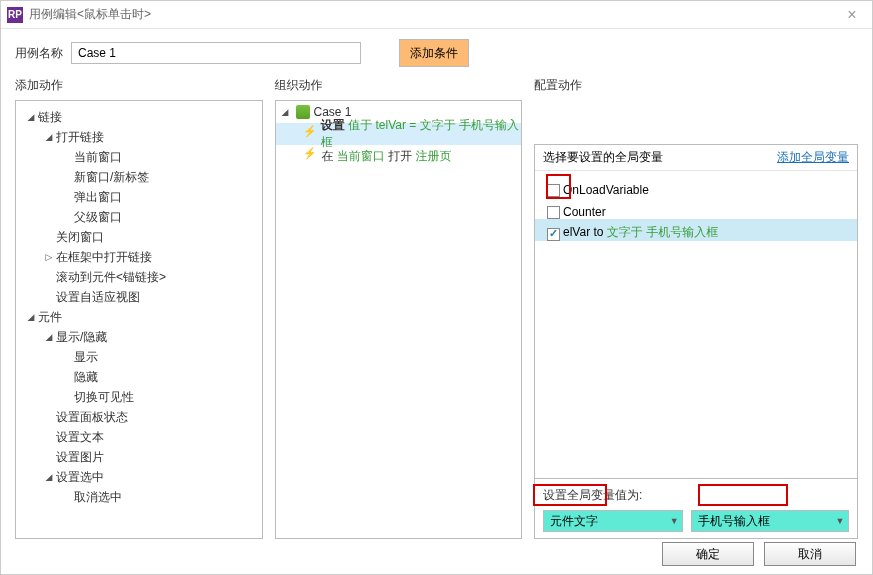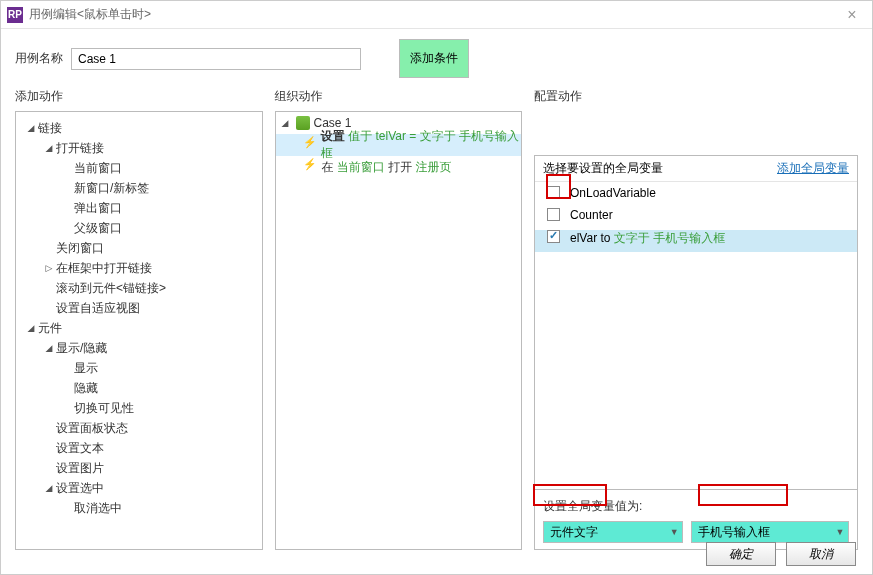--- a/index.html
+++ b/index.html
@@ -6,21 +6,21 @@
 body { background: #fff; width: 873px; height: 575px; border: 1px solid #ccc; position: relative; overflow: hidden; }
 
 .titlebar { height: 28px; display: flex; align-items: center; padding: 0 6px; border-bottom: 1px solid #e5e5e5; }
 .titlebar .logo { width: 16px; height: 16px; background: #6b2d90; display: inline-flex; align-items: center; justify-content: center; color: #fff; font-size: 10px; font-weight: bold; margin-right: 6px; }
 .titlebar .title { color: #666; }
 .titlebar .close { margin-left: auto; width: 28px; text-align: center; color: #999; font-size: 16px; cursor: pointer; }
 
 .row-name { display: flex; align-items: center; padding: 10px 14px 6px; gap: 8px; }
 .row-name label { color: #333; }
 .row-name input[type=text] { width: 290px; height: 22px; border: 1px solid #bbb; padding: 0 6px; }
-.row-name .btn { margin-left: 30px; width: 70px; height: 39px; border: 1px solid #bbb; background: #86efac; cursor: pointer; }
+.row-name .btn { margin-left: 30px; width: 70px; height: 28px; border: 1px solid #bbb; background: #fdba74; cursor: pointer; }
 
 .cols { display: flex; padding: 4px 14px 0; gap: 0; height: 466px; }
 .col { display: flex; flex-direction: column; }
 .col1 { width: 248px; }
 .col2 { width: 248px; margin-left: 12px; }
 .col3 { width: 330px; margin-left: 12px; flex: 1; }
 .col-title { color: #333; margin-bottom: 6px; }
 
 .pane { border: 1px solid #bbb; background: #fff; flex: 1; overflow: auto; }
 .tree { padding: 6px 4px; }
@@ -37,38 +37,38 @@
 .org-icon { width: 14px; height: 14px; display: inline-block; }
 .icon-case { background: linear-gradient(#7ac142,#5aa022); border-radius: 2px; }
 .icon-bolt { position: relative; }
 .icon-bolt::before { content: "⚡"; font-size: 11px; color: #666; position: absolute; top: -2px; }
 .org-label { color: #333; }
 .green { color: #3a9e3a; }
 
 .cfg-head { display: flex; align-items: center; height: 26px; padding: 0 8px; border-bottom: 1px solid #e5e5e5; }
 .cfg-head .link { margin-left: auto; color: #1a6fb8; text-decoration: underline; cursor: pointer; }
 .var-list { padding: 4px 0; }
-.var-row { display: flex; align-items: flex-start; height: 22px; padding-left: 12px; gap: 10px; }
+.var-row { display: flex; align-items: flex-end; height: 22px; padding-left: 12px; gap: 3px; }
 .var-row.sel { background: #cce9f6; }
 .chk { width: 13px; height: 13px; border: 1px solid #888; background: #fff; position: relative; cursor: pointer; }
 .chk.checked::after { content: "✓"; position: absolute; top: -2px; left: 1px; font-size: 11px; color: #2a7ab0; font-weight: bold; }
 
 .cfg-bottom { border-top: 1px solid #bbb; padding: 8px 8px 6px; }
 .cfg-bottom .lbl { margin-bottom: 6px; color: #333; }
 .cfg-bottom .ctrls { display: flex; gap: 8px; }
 .combo { display: flex; align-items: center; border: 1px solid #bbb; height: 22px; background: #5eead4; }
 .combo input { border: 0; outline: 0; height: 20px; padding: 0 6px; width: 100%; background: transparent; }
 .combo .dd { width: 18px; text-align: center; color: #555; font-size: 9px; cursor: pointer; }
 .combo1 { width: 140px; }
 .combo2 { width: 158px; }
 
 .hl { position: absolute; border: 2px solid #d40000; pointer-events: none; }
 
 .ftr { position: absolute; bottom: 8px; right: 16px; display: flex; gap: 10px; }
-.ftr button { width: 70px; height: 24px; border: 1px solid #8a8a8a; background: linear-gradient(#fefefe,#e7e7e7); cursor: pointer; font-style: italic; }
+.ftr button { width: 92px; height: 24px; border: 1px solid #8a8a8a; background: linear-gradient(#fefefe,#e7e7e7); cursor: pointer; }
 </style>
 </head>
 <body>
 
 <div class="titlebar">
   <span class="logo">RP</span>
   <span class="title">用例编辑&lt;鼠标单击时&gt;</span>
   <span class="close">×</span>
 </div>
 

